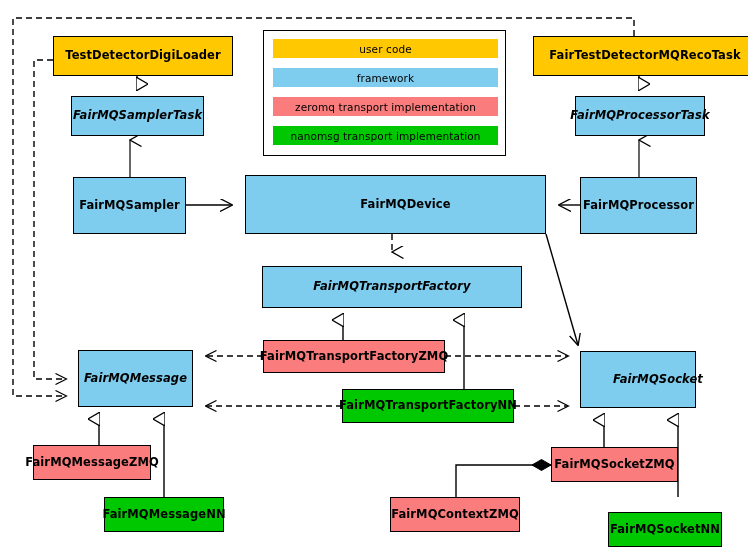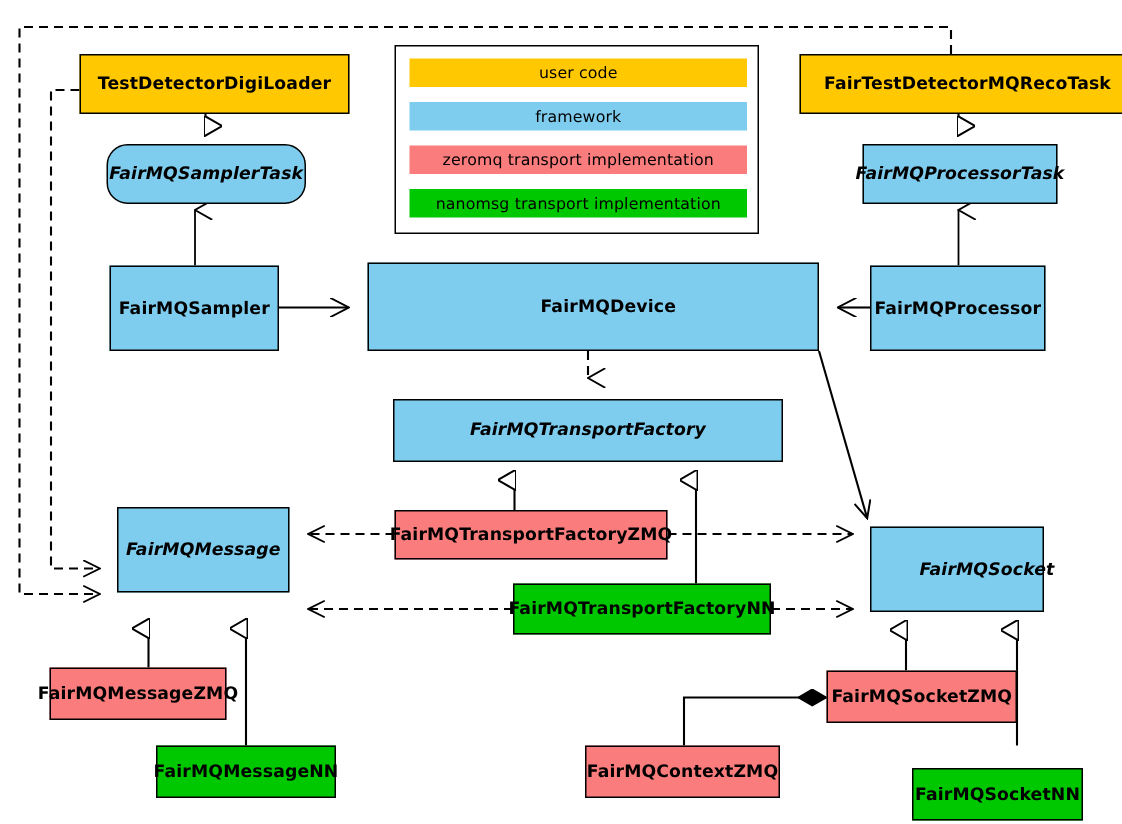--- a/index.html
+++ b/index.html
@@ -164,21 +164,21 @@
     </div>
     <div class="legend-row r3" style="background: rgb(0, 200, 0);">
       <span>nanomsg transport implementation</span>
     </div>
   </div>
 
   <div id="node-layer">
       <div class="node c-user" style="left: 53px; top: 36px; width: 180px; height: 40px;">
         <span>TestDetectorDigiLoader</span>
       </div>
-      <div class="node c-framework abstract" style="left: 71px; top: 96px; width: 133px; height: 40px; border-radius: 14px;">
+      <div class="node c-framework abstract" style="left: 71px; top: 96px; width: 133px; height: 40px;">
         <span>FairMQSamplerTask</span>
       </div>
       <div class="node c-framework" style="left: 73px; top: 177px; width: 113px; height: 57px;">
         <span>FairMQSampler</span>
       </div>
       <div class="node c-framework" style="left: 245px; top: 175px; width: 301px; height: 59px; padding-left: 24px;">
         <span>FairMQDevice</span>
       </div>
       <div class="node c-user" style="left: 533px; top: 36px; width: 224px; height: 40px;">
         <span>FairTestDetectorMQRecoTask</span>
@@ -191,21 +191,21 @@
       </div>
       <div class="node c-framework abstract" style="left: 262px; top: 266px; width: 260px; height: 42px;">
         <span>FairMQTransportFactory</span>
       </div>
       <div class="node c-zmq" style="left: 263px; top: 340px; width: 182px; height: 33px;">
         <span>FairMQTransportFactoryZMQ</span>
       </div>
       <div class="node c-nn" style="left: 342px; top: 389px; width: 172px; height: 34px;">
         <span>FairMQTransportFactoryNN</span>
       </div>
-      <div class="node c-framework abstract" style="left: 78px; top: 338px; width: 115px; height: 57px;">
+      <div class="node c-framework abstract" style="left: 78px; top: 350px; width: 115px; height: 57px;">
         <span>FairMQMessage</span>
       </div>
       <div class="node c-zmq" style="left: 33px; top: 445px; width: 118px; height: 35px;">
         <span>FairMQMessageZMQ</span>
       </div>
       <div class="node c-nn" style="left: 104px; top: 497px; width: 120px; height: 35px;">
         <span>FairMQMessageNN</span>
       </div>
       <div class="node c-framework abstract" style="left: 580px; top: 351px; width: 116px; height: 57px; padding-left: 44px;">
         <span>FairMQSocket</span>

